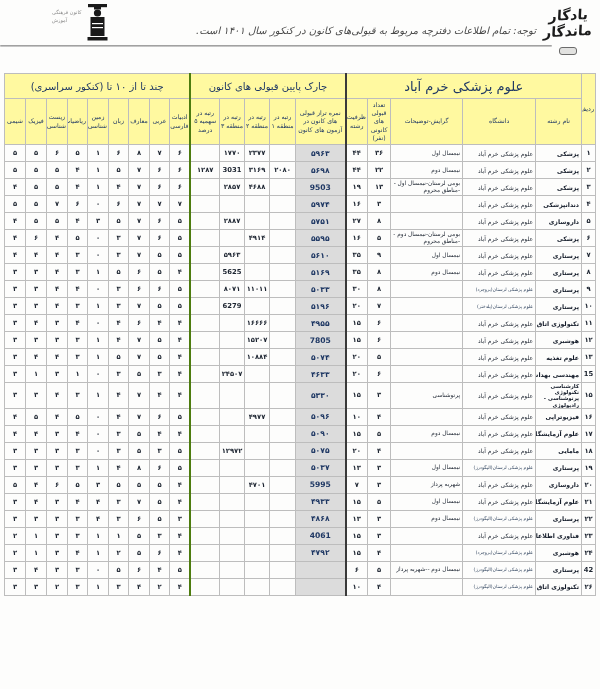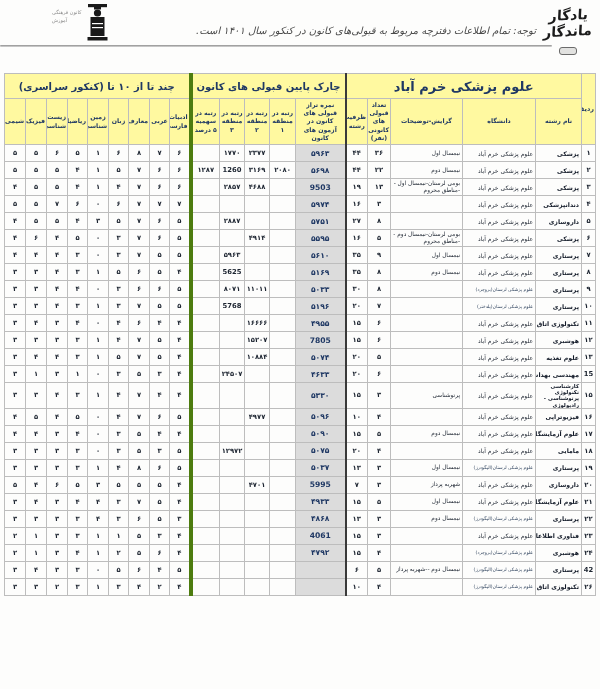--- a/index.html
+++ b/index.html
@@ -22,40 +22,40 @@
   .brand { position:absolute; top:7px; right:3px; width:58px; text-align:center; direction:rtl; }
   .brand-text { font-size:14px; font-weight:bold; color:#1b1b1b;
                 transform:rotate(-3deg) skewX(-6deg); display:inline-block; letter-spacing:-0.5px; }
   .brand-icon { display:inline-block; width:18px; height:8px; margin-top:1px;
                 border:1.5px solid #6b6b6b; border-radius:3px; background:#e2e2e0; }
 
   
   table { border-collapse:collapse; table-layout:fixed; direction:rtl;
           width:592px; margin:0 auto; border:1px solid #8f8f8f; }
   th, td { border:1px solid #bdbdbd; padding:0 1px; overflow:hidden; vertical-align:middle; }
-  thead th { background:#fff9a0; color:#1f3864; font-weight:bold; }
+  thead th { background:#fff9a0; color:#1f3864; font-weight:normal; }
   .big-title  { font-size:13px; height:25px; }
   .sec-title  { font-size:10px; }
   .colhead    { font-size:6.2px; line-height:1.3; height:46px; padding:1px; }
   .rank-head  { font-size:6.5px; }
 
   tbody td { height:17px; text-align:center; color:#1c2430; font-size:7px; }
   td.txt  { text-align:right; padding-right:2px; }
   td.rank { font-weight:bold; font-size:6.8px; }
   td.field { font-weight:bold; font-size:6.2px; color:#101826; white-space:nowrap; }
   td.field.long { white-space:normal; font-size:5.4px; line-height:1.15; }
   td.u { font-size:6px; white-space:nowrap; }
   td.u.tiny { font-size:4.6px; color:#30445e; }
   td.note-cell { font-size:5.8px; line-height:1.2; white-space:normal; color:#1c2430; }
   td.num  { font-weight:bold; font-size:6.8px; }
   td.score { background:#dcdcdc; font-weight:bold; font-size:7.6px; color:#1f3864; }
   td.subj { font-weight:bold; font-size:6.8px; }
 
   .b-right-thick { border-right:2px solid #3a3a3a; }
-  .b-left-thick  { border-left:4px solid #4d7c0f; }
+  .b-left-thick  { border-left:2px solid #4d7c0f; }
 </style>
 </head>
 <body>
 
 <div class="page">
 
   <div class="topbar">
     <div class="logo-caption">کانون فرهنگی آموزش</div>
     <div class="logo-wrap">
       <svg width="27" height="42" viewBox="0 0 27 42">
@@ -154,21 +154,21 @@
         <tr>
     <td class="rank">۲</td>
     <td class="txt field">پزشکی</td>
     <td class="txt u">علوم پزشکی خرم آباد</td>
     <td class="txt note-cell">نیمسال دوم</td>
     <td class="num">۲۲</td>
     <td class="num">۴۴</td>
     <td class="score b-right-thick">۵۶۹۸</td>
     <td class="num">۲۰۸۰</td>
     <td class="num">۳۱۶۹</td>
-    <td class="num">1260</td>
+    <td class="num">3031</td>
     <td class="num b-left-thick">۱۲۸۷</td>
     <td class="subj">۶</td>
     <td class="subj">۶</td>
     <td class="subj">۷</td>
     <td class="subj">۵</td>
     <td class="subj">۱</td>
     <td class="subj">۴</td>
     <td class="subj">۵</td>
     <td class="subj">۵</td>
     <td class="subj">۵</td>
@@ -330,21 +330,21 @@
         <tr>
     <td class="rank">۱۰</td>
     <td class="txt field">پرستاری</td>
     <td class="txt u tiny">علوم پزشکی لرستان(پلدختر)</td>
     <td class="txt note-cell"></td>
     <td class="num">۷</td>
     <td class="num">۲۰</td>
     <td class="score b-right-thick">۵۱۹۶</td>
     <td class="num"></td>
     <td class="num"></td>
-    <td class="num">5768</td>
+    <td class="num">6279</td>
     <td class="num b-left-thick"></td>
     <td class="subj">۵</td>
     <td class="subj">۵</td>
     <td class="subj">۷</td>
     <td class="subj">۳</td>
     <td class="subj">۱</td>
     <td class="subj">۳</td>
     <td class="subj">۴</td>
     <td class="subj">۳</td>
     <td class="subj">۳</td>

